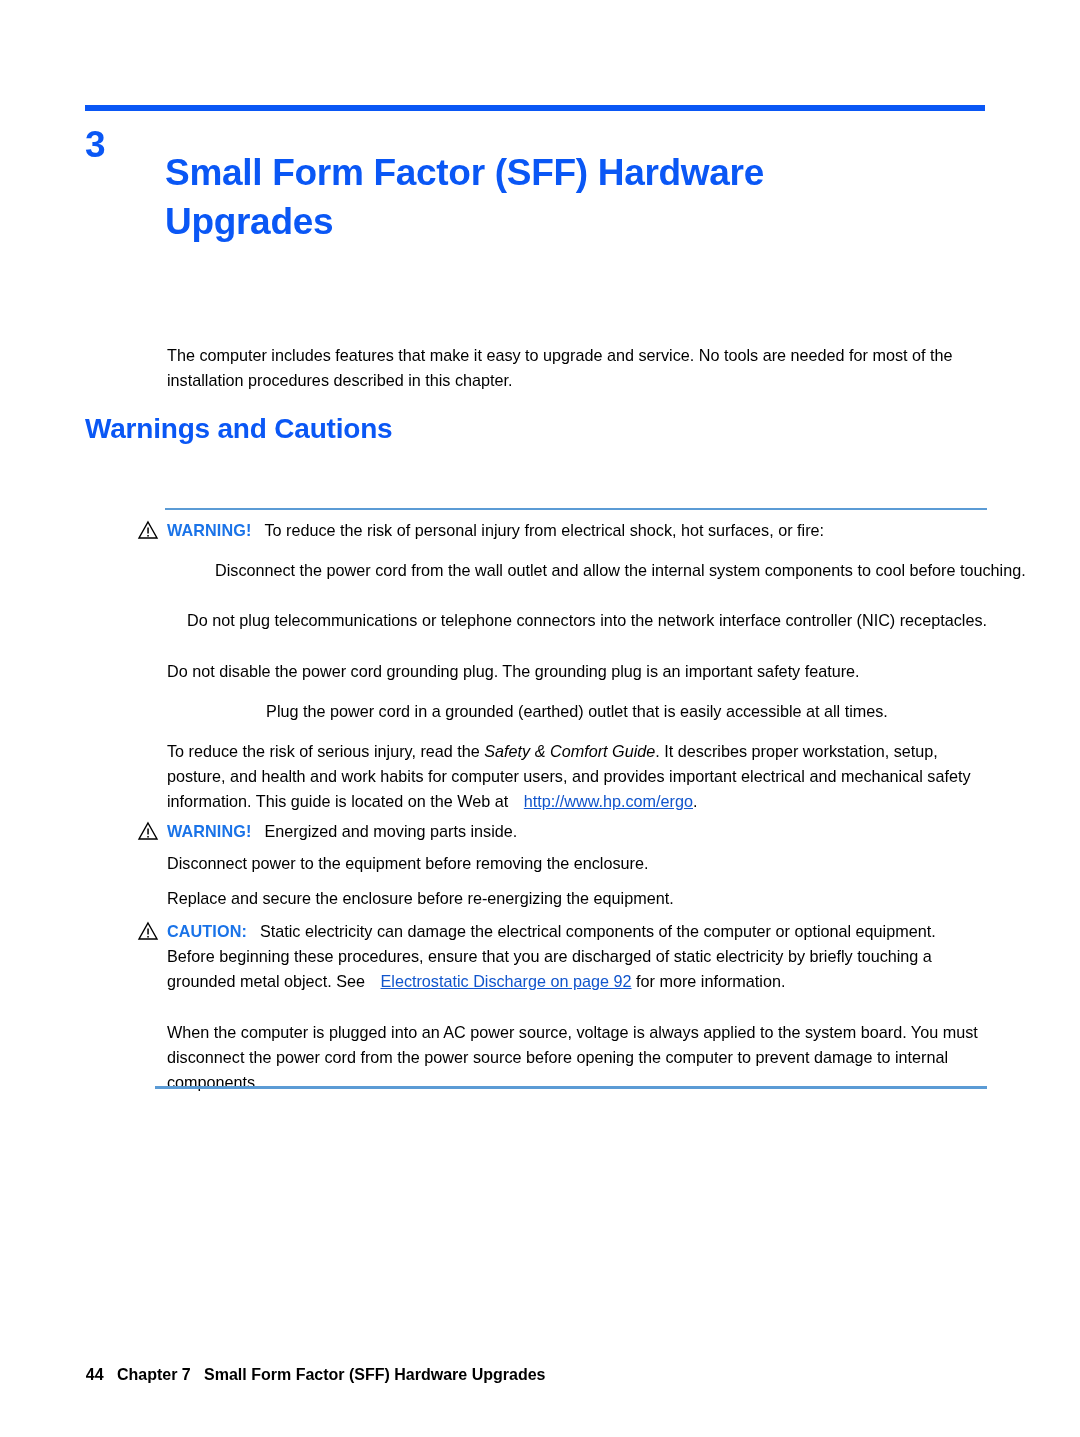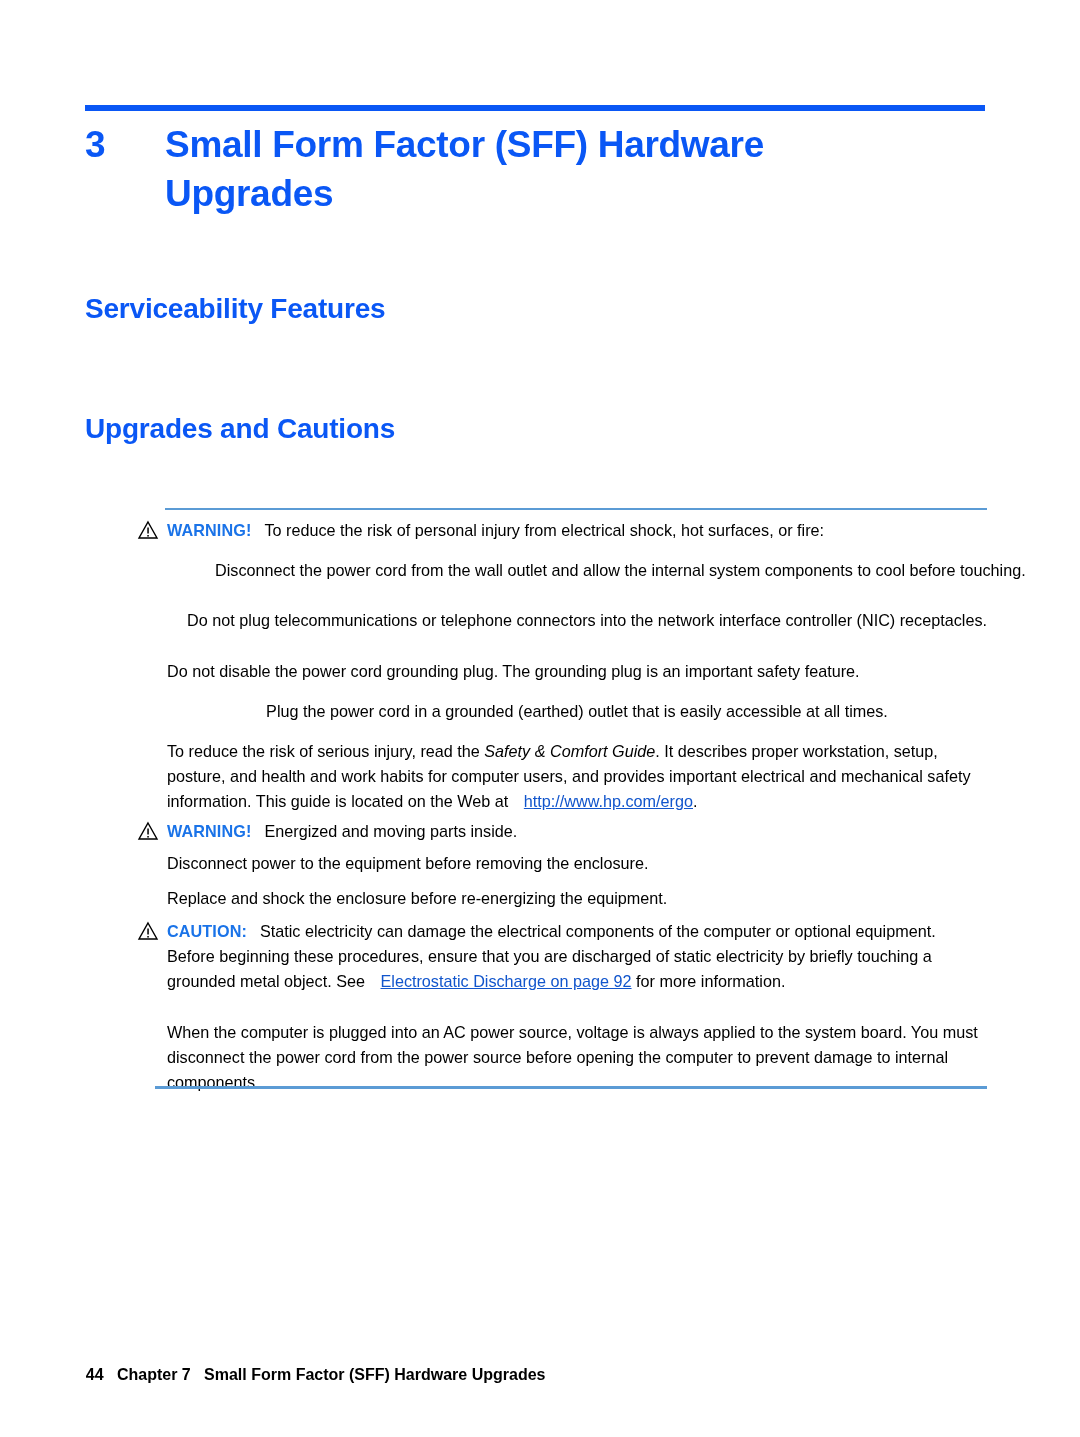--- a/index.html
+++ b/index.html
@@ -49,20 +49,21 @@
   }
   .chapter-title-row .ch-name {
     display: inline-block;
     width: 760px;
     vertical-align: top;
     font-size: 37px;
     font-weight: bold;
     color: #0a57f5;
     line-height: 49px;
     letter-spacing: -0.3px;
+    margin-top: 28px;
   }
 
   
   .h1-heading {
     position: absolute;
     left: 85px;
     font-size: 28px;
     font-weight: bold;
     color: #0a57f5;
     letter-spacing: -0.2px;
@@ -164,23 +165,23 @@
 </head>
 <body>
 
 <div class="page">
 
   <div class="chapter-rule"></div>
   <div class="chapter-title-row">
     <span class="ch-num">3</span><span class="ch-name">Small Form Factor (SFF) Hardware Upgrades</span>
   </div>
 
-  <div class="h1-heading" id="heading-serviceability">Serviceability Features</div>
-
-  <div class="h1-heading" id="heading-warnings">Upgrades and Cautions</div>
+  <div class="body-p" id="p-serviceability">The computer includes features that make it easy to upgrade and service. No tools are needed for most of the installation procedures described in this chapter.</div>
+
+  <div class="h1-heading" id="heading-warnings">Warnings and Cautions</div>
 
   <div class="note-box" id="note-box-main">
 
     <div class="note-box-top-rule"></div>
 
     <div class="admon" style="top:10px;">
       <span class="admon-icon">
         <svg width="22" height="20" viewBox="0 0 22 20">
           <polygon points="11,2 20,18 2,18" fill="none" stroke="#000000" stroke-width="1.4"></polygon>
           <rect x="10.3" y="7.5" width="1.5" height="6" fill="#000000"></rect>
@@ -212,21 +213,21 @@
           <rect x="10.3" y="15" width="1.5" height="1.6" fill="#000000"></rect>
         </svg>
       </span>
       <div class="admon-body">
         <span class="admon-label">WARNING!</span><span class="admon-gap"></span><span>Energized and moving parts inside.</span>
       </div>
     </div>
 
     <div class="note-para" style="top:343px;">Disconnect power to the equipment before removing the enclosure.</div>
 
-    <div class="note-para" style="top:378px;">Replace and shock the enclosure before re-energizing the equipment.</div>
+    <div class="note-para" style="top:378px;">Replace and secure the enclosure before re-energizing the equipment.</div>
 
     <div class="admon" style="top:411px;">
       <span class="admon-icon">
         <svg width="22" height="20" viewBox="0 0 22 20">
           <polygon points="11,2 20,18 2,18" fill="none" stroke="#000000" stroke-width="1.4"></polygon>
           <rect x="10.3" y="7.5" width="1.5" height="6" fill="#000000"></rect>
           <rect x="10.3" y="15" width="1.5" height="1.6" fill="#000000"></rect>
         </svg>
       </span>
       <div class="admon-body">

